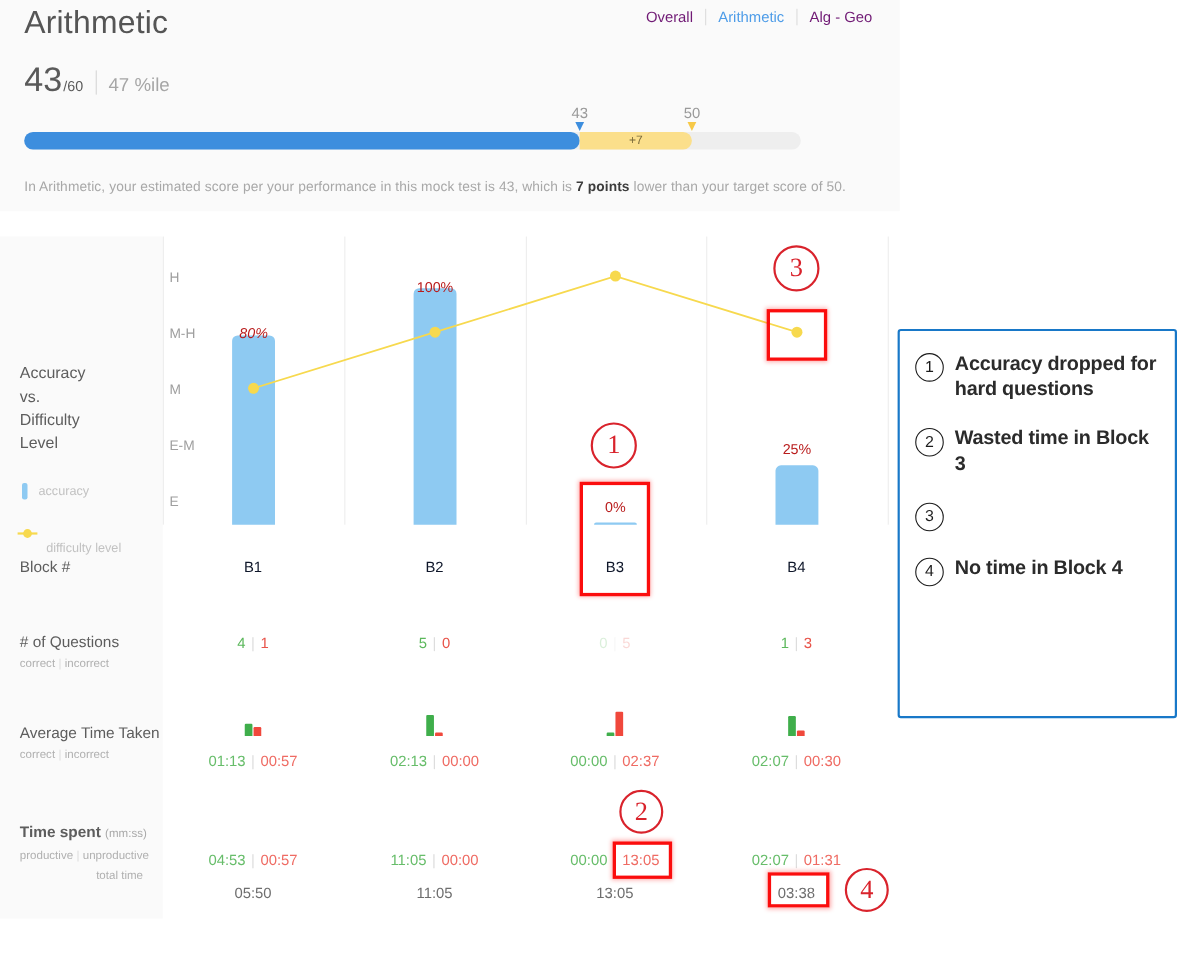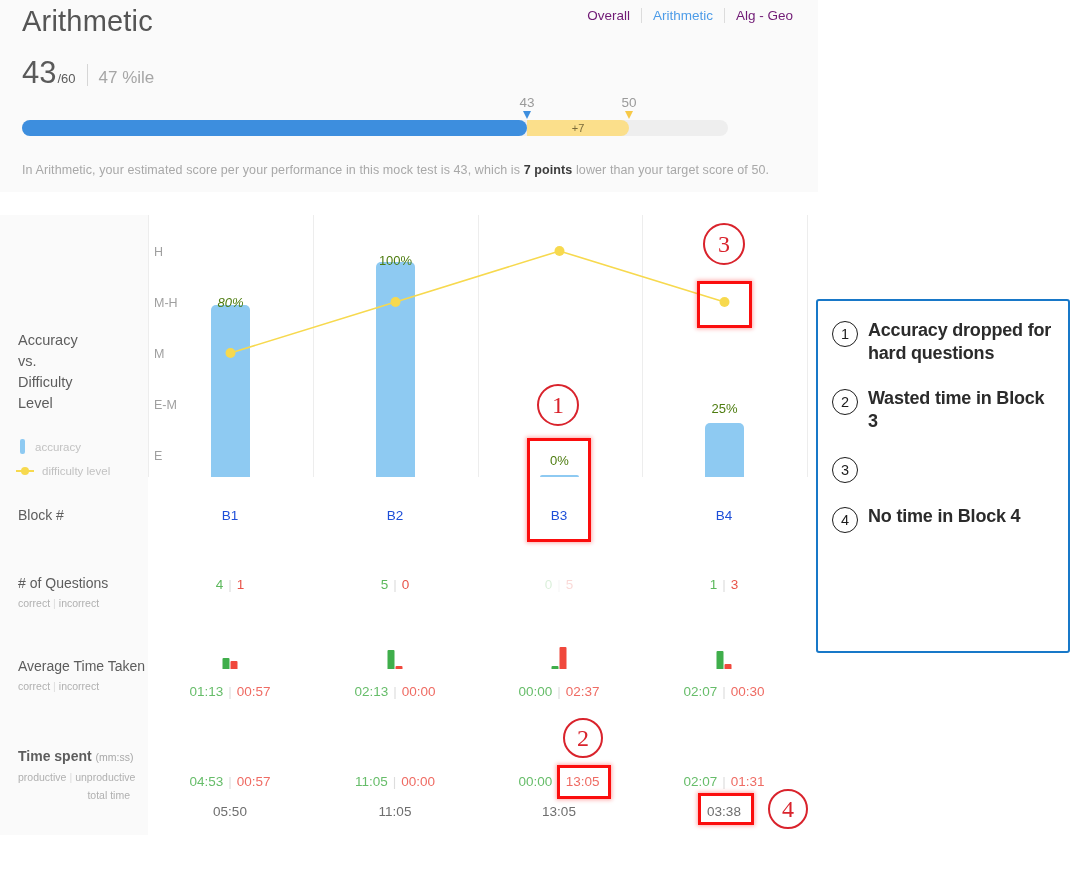--- a/index.html
+++ b/index.html
@@ -70,33 +70,33 @@
   .row-label .t1{ font-size:14px; line-height:17px; color:#5d5d5d;}
   .row-label .t1 .unit{ font-size:10.5px; color:#a8a8a8;}
   .row-label .t2{ font-size:10.5px; color:#b0b0b0; margin-top:5px;}
   .row-label .t2 .sep{ color:#dcdcdc; margin:0 3px;}
   .row-label .t3{ font-size:10.5px; color:#b0b0b0; margin-top:6px;}
 
   
   .plot{ position:absolute; left:148px; top:0; width:660px; height:262px; }
   .ycat{ position:absolute; left:6px; font-size:12.5px; color:#9f9f9f; }
   .bar{ position:absolute; width:39px; background:#8ecaf2; border-radius:5px 5px 0 0; bottom:0; }
-  .barpct{ position:absolute; font-size:13px; color:#4d7c0f; transform:translateX(-50%); }
+  .barpct{ position:absolute; font-size:13px; color:#b91c1c; transform:translateX(-50%); }
 
   .legend-acc{ position:absolute; left:20px; top:224px; display:flex; align-items:center; }
   .legend-acc .sw{ width:5px; height:15px; background:#8ecaf2; border-radius:2px; }
   .legend-acc .txt{ font-size:11.5px; color:#c2c2c2; margin-left:10px;}
   .legend-dif{ position:absolute; left:16px; top:250px; display:flex; align-items:center; }
   .legend-dif .ln{ width:18px; height:2px; background:#f7d94e; position:relative;}
   .legend-dif .ln:after{ content:""; position:absolute; left:5px; top:-3px; width:8px;height:8px;border-radius:50%;background:#f7d94e;}
-  .legend-dif .txt{ font-size:11.5px; color:#c2c2c2; margin-left:8px;}
+  .legend-dif .txt{ font-size:11.5px; color:#c2c2c2; margin-left:8px;margin-top:28px;}
 
   
   .cell{ position:absolute; text-align:center; transform:translateX(-50%); white-space:nowrap; }
-  .block-id{ font-size:13.5px; color:#1d4ed8; }
+  .block-id{ font-size:13.5px; color:#0f172a; }
   .qpair{ font-size:13.5px; }
   .g{ color:#5cb85c; } .r{ color:#e8544a; }
   .pipe{ color:#dddddd; margin:0 5px; }
   .faded{ opacity:.22; }
   .timepair{ font-size:13.5px; }
   .tg{ color:#67bd6a; } .tr{ color:#ef6b63; }
   .total{ font-size:13.5px; color:#6e6e6e; }
 
   .minibar{ position:absolute; transform:translateX(-50%); height:22px; display:flex; align-items:flex-end; gap:1px;}
   .mb{ width:7px; border-radius:1px 1px 0 0;}

